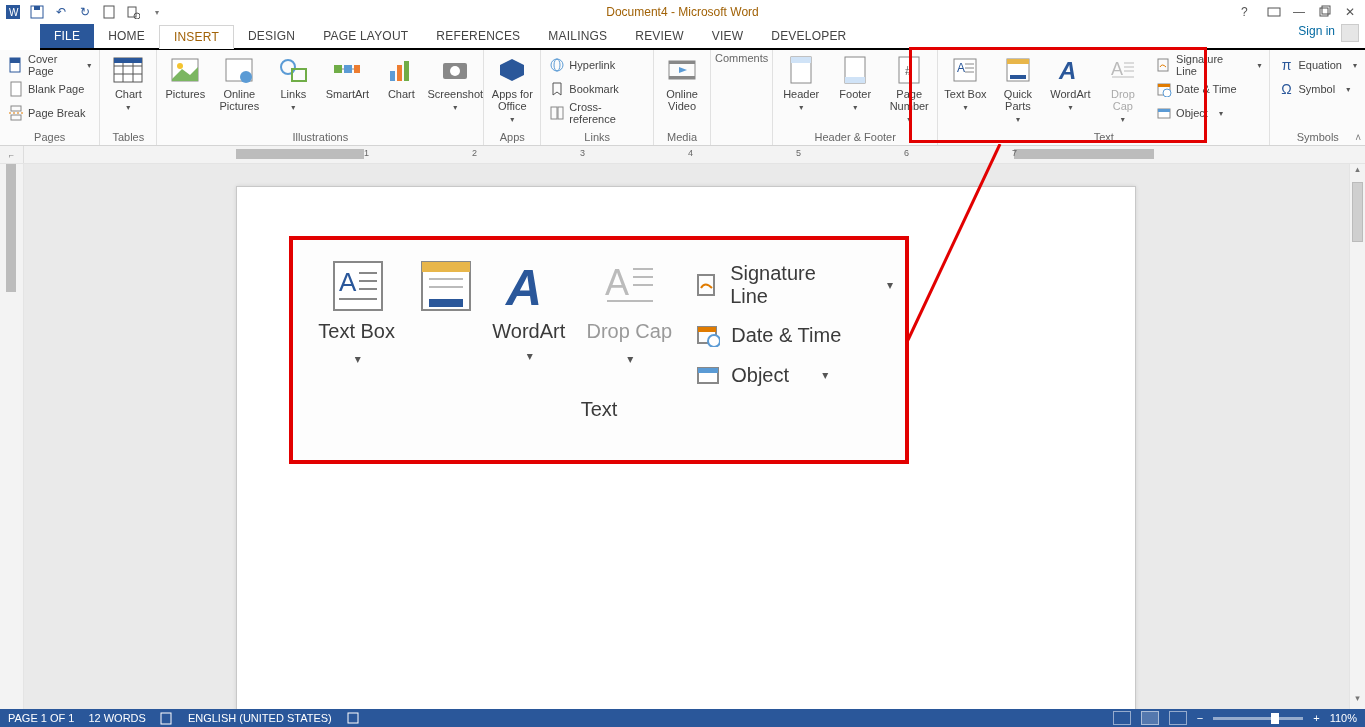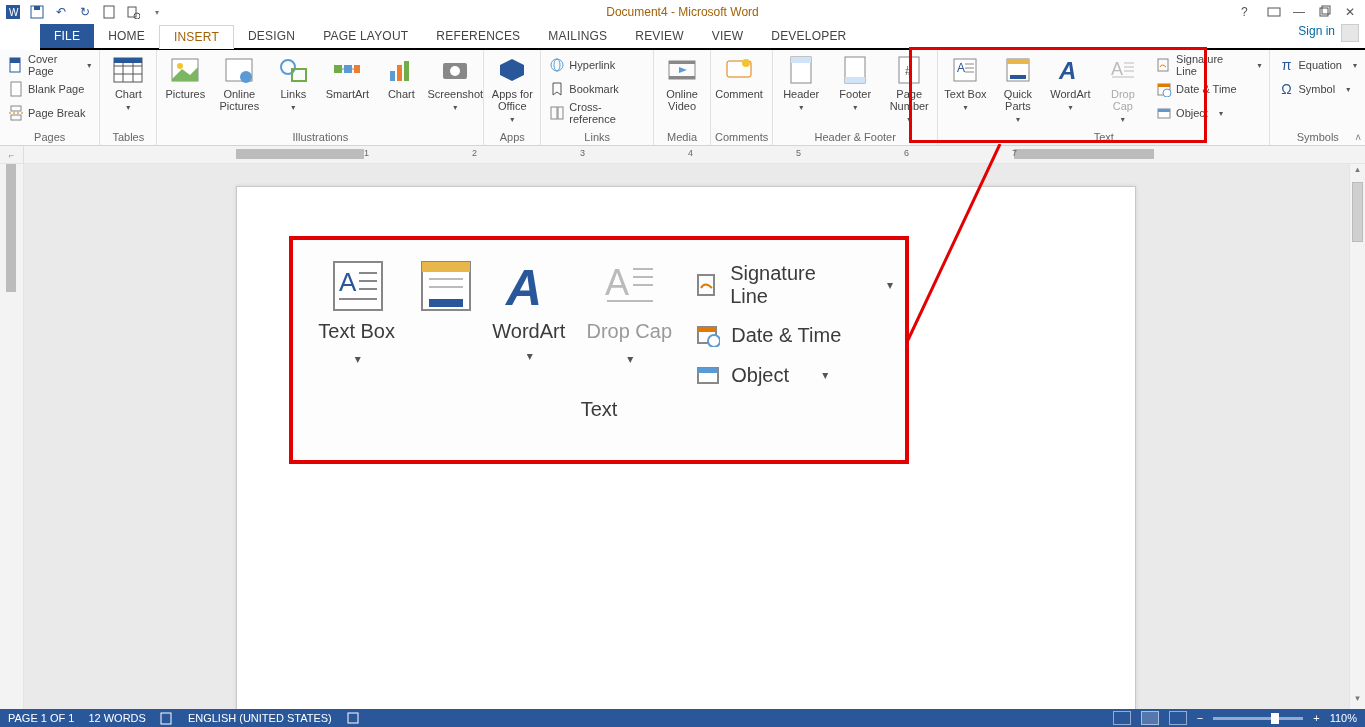--- a/index.html
+++ b/index.html
@@ -328,31 +328,20 @@
               <polygon points="12,10 20,13 12,16" fill="#5b9bd5"></polygon>
             </svg>
           </span>
           <span class="lbl">Online Video</span>
         </div>
     </div>
     <div class="group-label">Media</div>
   </div>
 
   <div class="group">
-    <div class="group-body">
-      <div class="big">
-          <span class="icon">
-            <svg width="30" height="26">
-              <rect x="3" y="4" width="24" height="16" rx="2" fill="#fff" stroke="#e07b00"></rect>
-              <circle cx="22" cy="6" r="4" fill="#f4c430"></circle>
-            </svg>
-          </span>
-          <span class="lbl">Comment</span>
-        </div>
-    </div>
     <div class="group-label">Comments</div>
   </div>
 
   <div class="group">
     <div class="group-body">
       <div class="big">
           <span class="icon">
             <svg width="26" height="30">
               <rect x="3" y="2" width="20" height="26" fill="#fff" stroke="#888"></rect>
               <rect x="3" y="2" width="20" height="6" fill="#d0e3f7"></rect>

